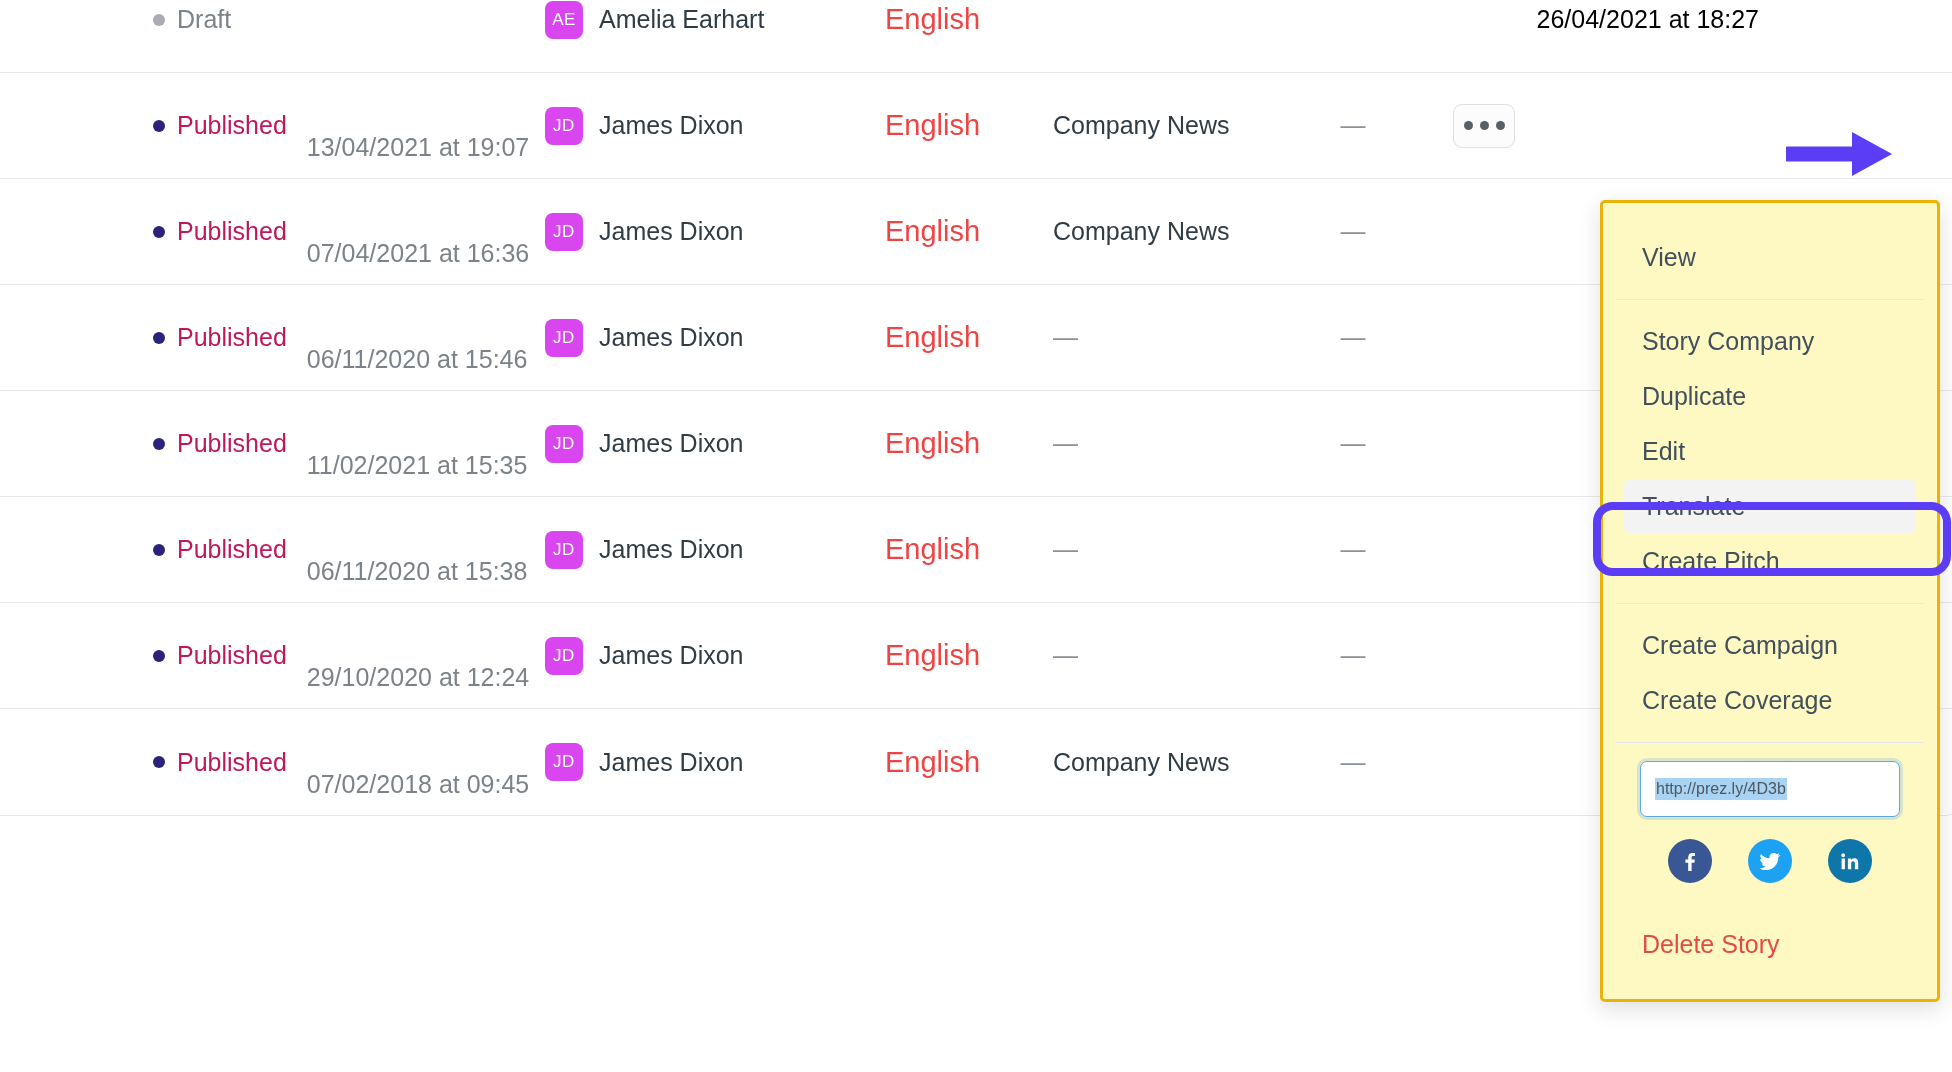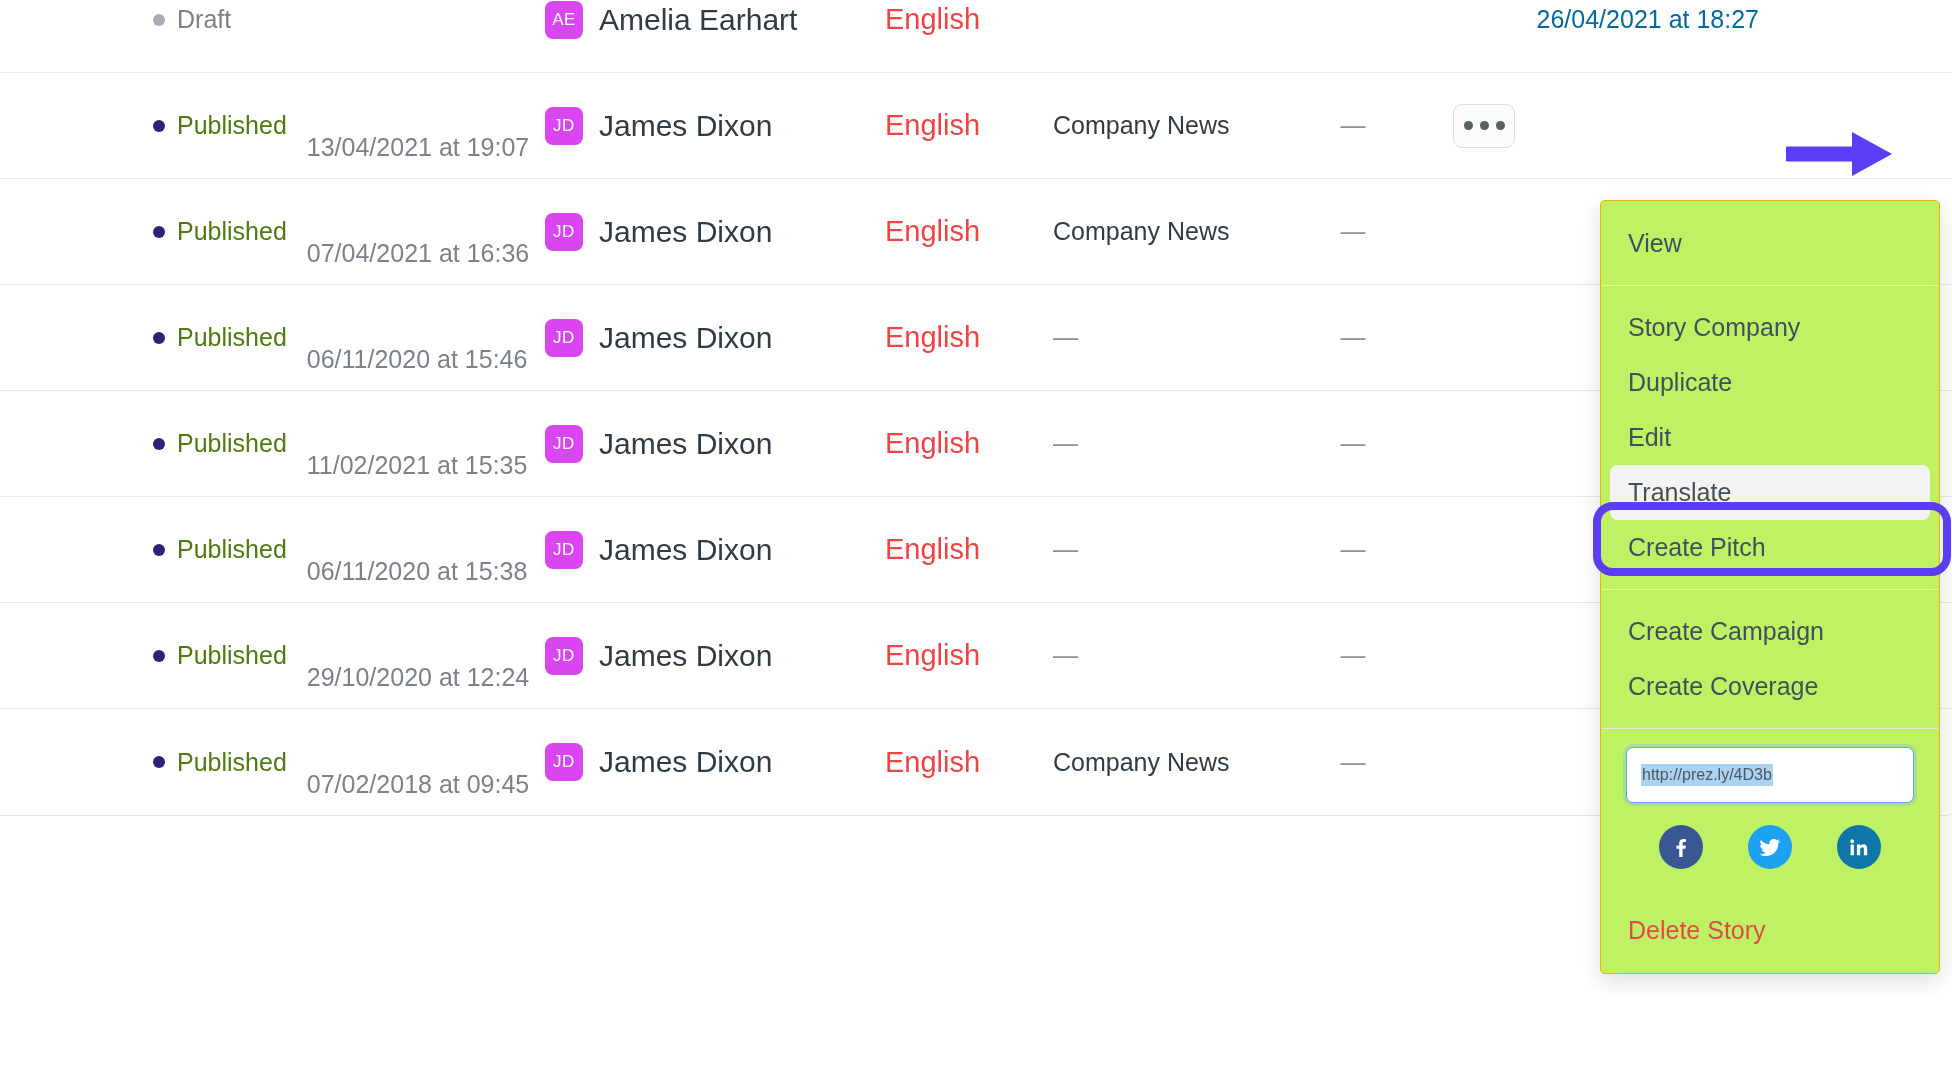--- a/index.html
+++ b/index.html
@@ -53,40 +53,40 @@
   .newsroom-name {
     font-size: 25px;
     color: #2f3b45;
     white-space: nowrap;
   }
 
   .status-wrap { display: flex; align-items: center; gap: 12px; font-size: 25px; white-space: nowrap; }
   .dot { width: 12px; height: 12px; border-radius: 50%; flex: 0 0 12px; }
   .dot.published { background: #2b2279; }
   .dot.draft { background: #a9acb3; }
-  .st-label { color: #4d7c0f; font-weight: 400; }
+  .st-label { color: #be185d; font-weight: 400; }
   .st-label.draft { color: #7c8289; }
   .st-time { color: #7c8289; margin-left: 8px; margin-top: 44px; }
 
   .avatar {
     width: 38px; height: 38px;
     border-radius: 8px;
     background: #d946ef;
     color: #ffffff;
     font-size: 17px;
     display: flex; align-items: center; justify-content: center;
     flex: 0 0 38px;
     margin-right: 16px;
     letter-spacing: .5px;
   }
-  .author-name { font-size: 30px; color: #2f3b45; white-space: nowrap; text-align: center; }
+  .author-name { font-size: 25px; color: #2f3b45; white-space: nowrap; text-align: center; }
   .lang-txt { font-size: 29px; color: #ef4444; }
   .cat-txt  { font-size: 25px; color: #2f3b45; white-space: nowrap; }
   .dash { font-size: 25px; color: #8a9097; }
-  .date-txt { font-size: 25px; color: #0369a1; white-space: nowrap; }
+  .date-txt { font-size: 25px; color: #000000; white-space: nowrap; }
 
   .more-btn {
     width: 62px; height: 44px;
     border: 1px solid #dcdfe3;
     border-radius: 9px;
     background: #fcfcfd;
     display: flex; align-items: center; justify-content: center;
     gap: 7px;
     cursor: pointer;
   }
@@ -99,25 +99,25 @@
     width: 120px; height: 52px;
     pointer-events: none;
   }
 
   
   .menu {
     position: absolute;
     left: 1600px;
     top: 200px;
     width: 340px;
-    background: #bef264;
-    border: 1px solid #eab308;
+    background: #fef9c3;
+    border: 3px solid #eab308;
     border-radius: 5px;
     box-shadow: 0 7px 22px rgba(20,25,40,.14);
-    padding: 1px;
+    padding: 13px;
   }
   .menu-section { padding: 14px 0; }
   .menu-section + .menu-section { border-top: 1px solid #e6e8ec; }
 
   .menu-item {
     font-size: 25px;
     color: #41505c;
     padding: 13px 26px;
     white-space: nowrap;
     cursor: pointer;

